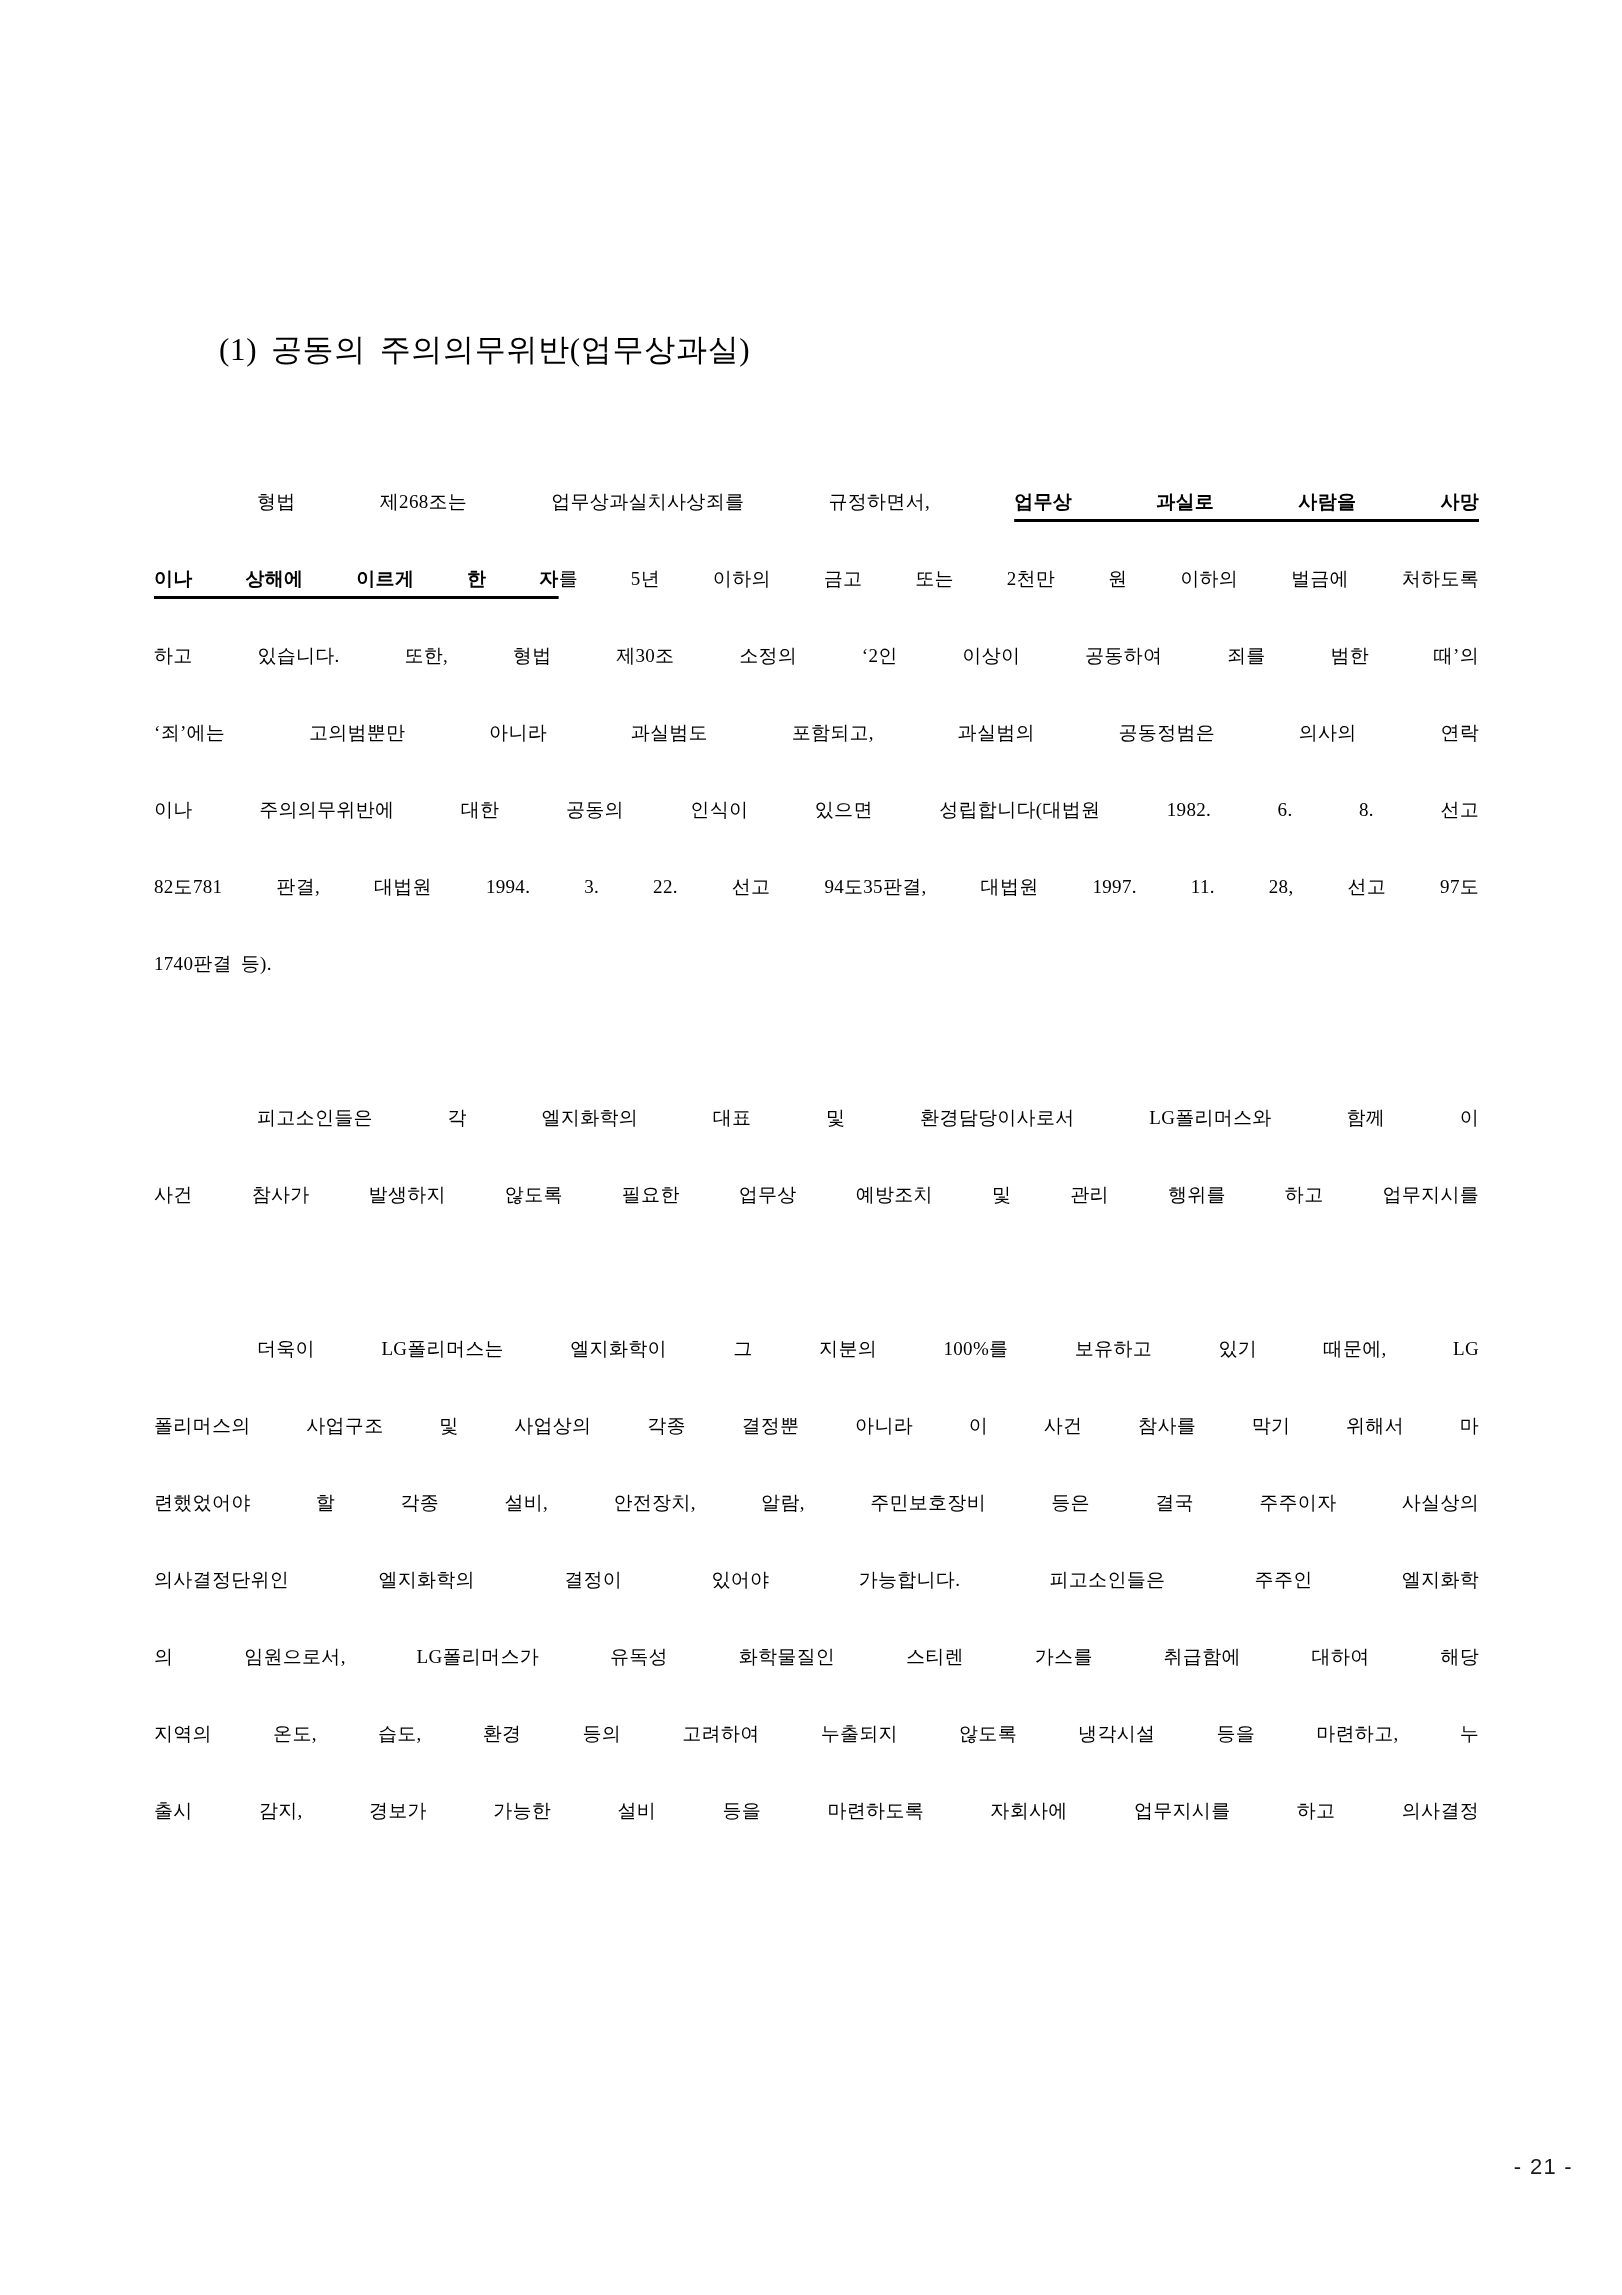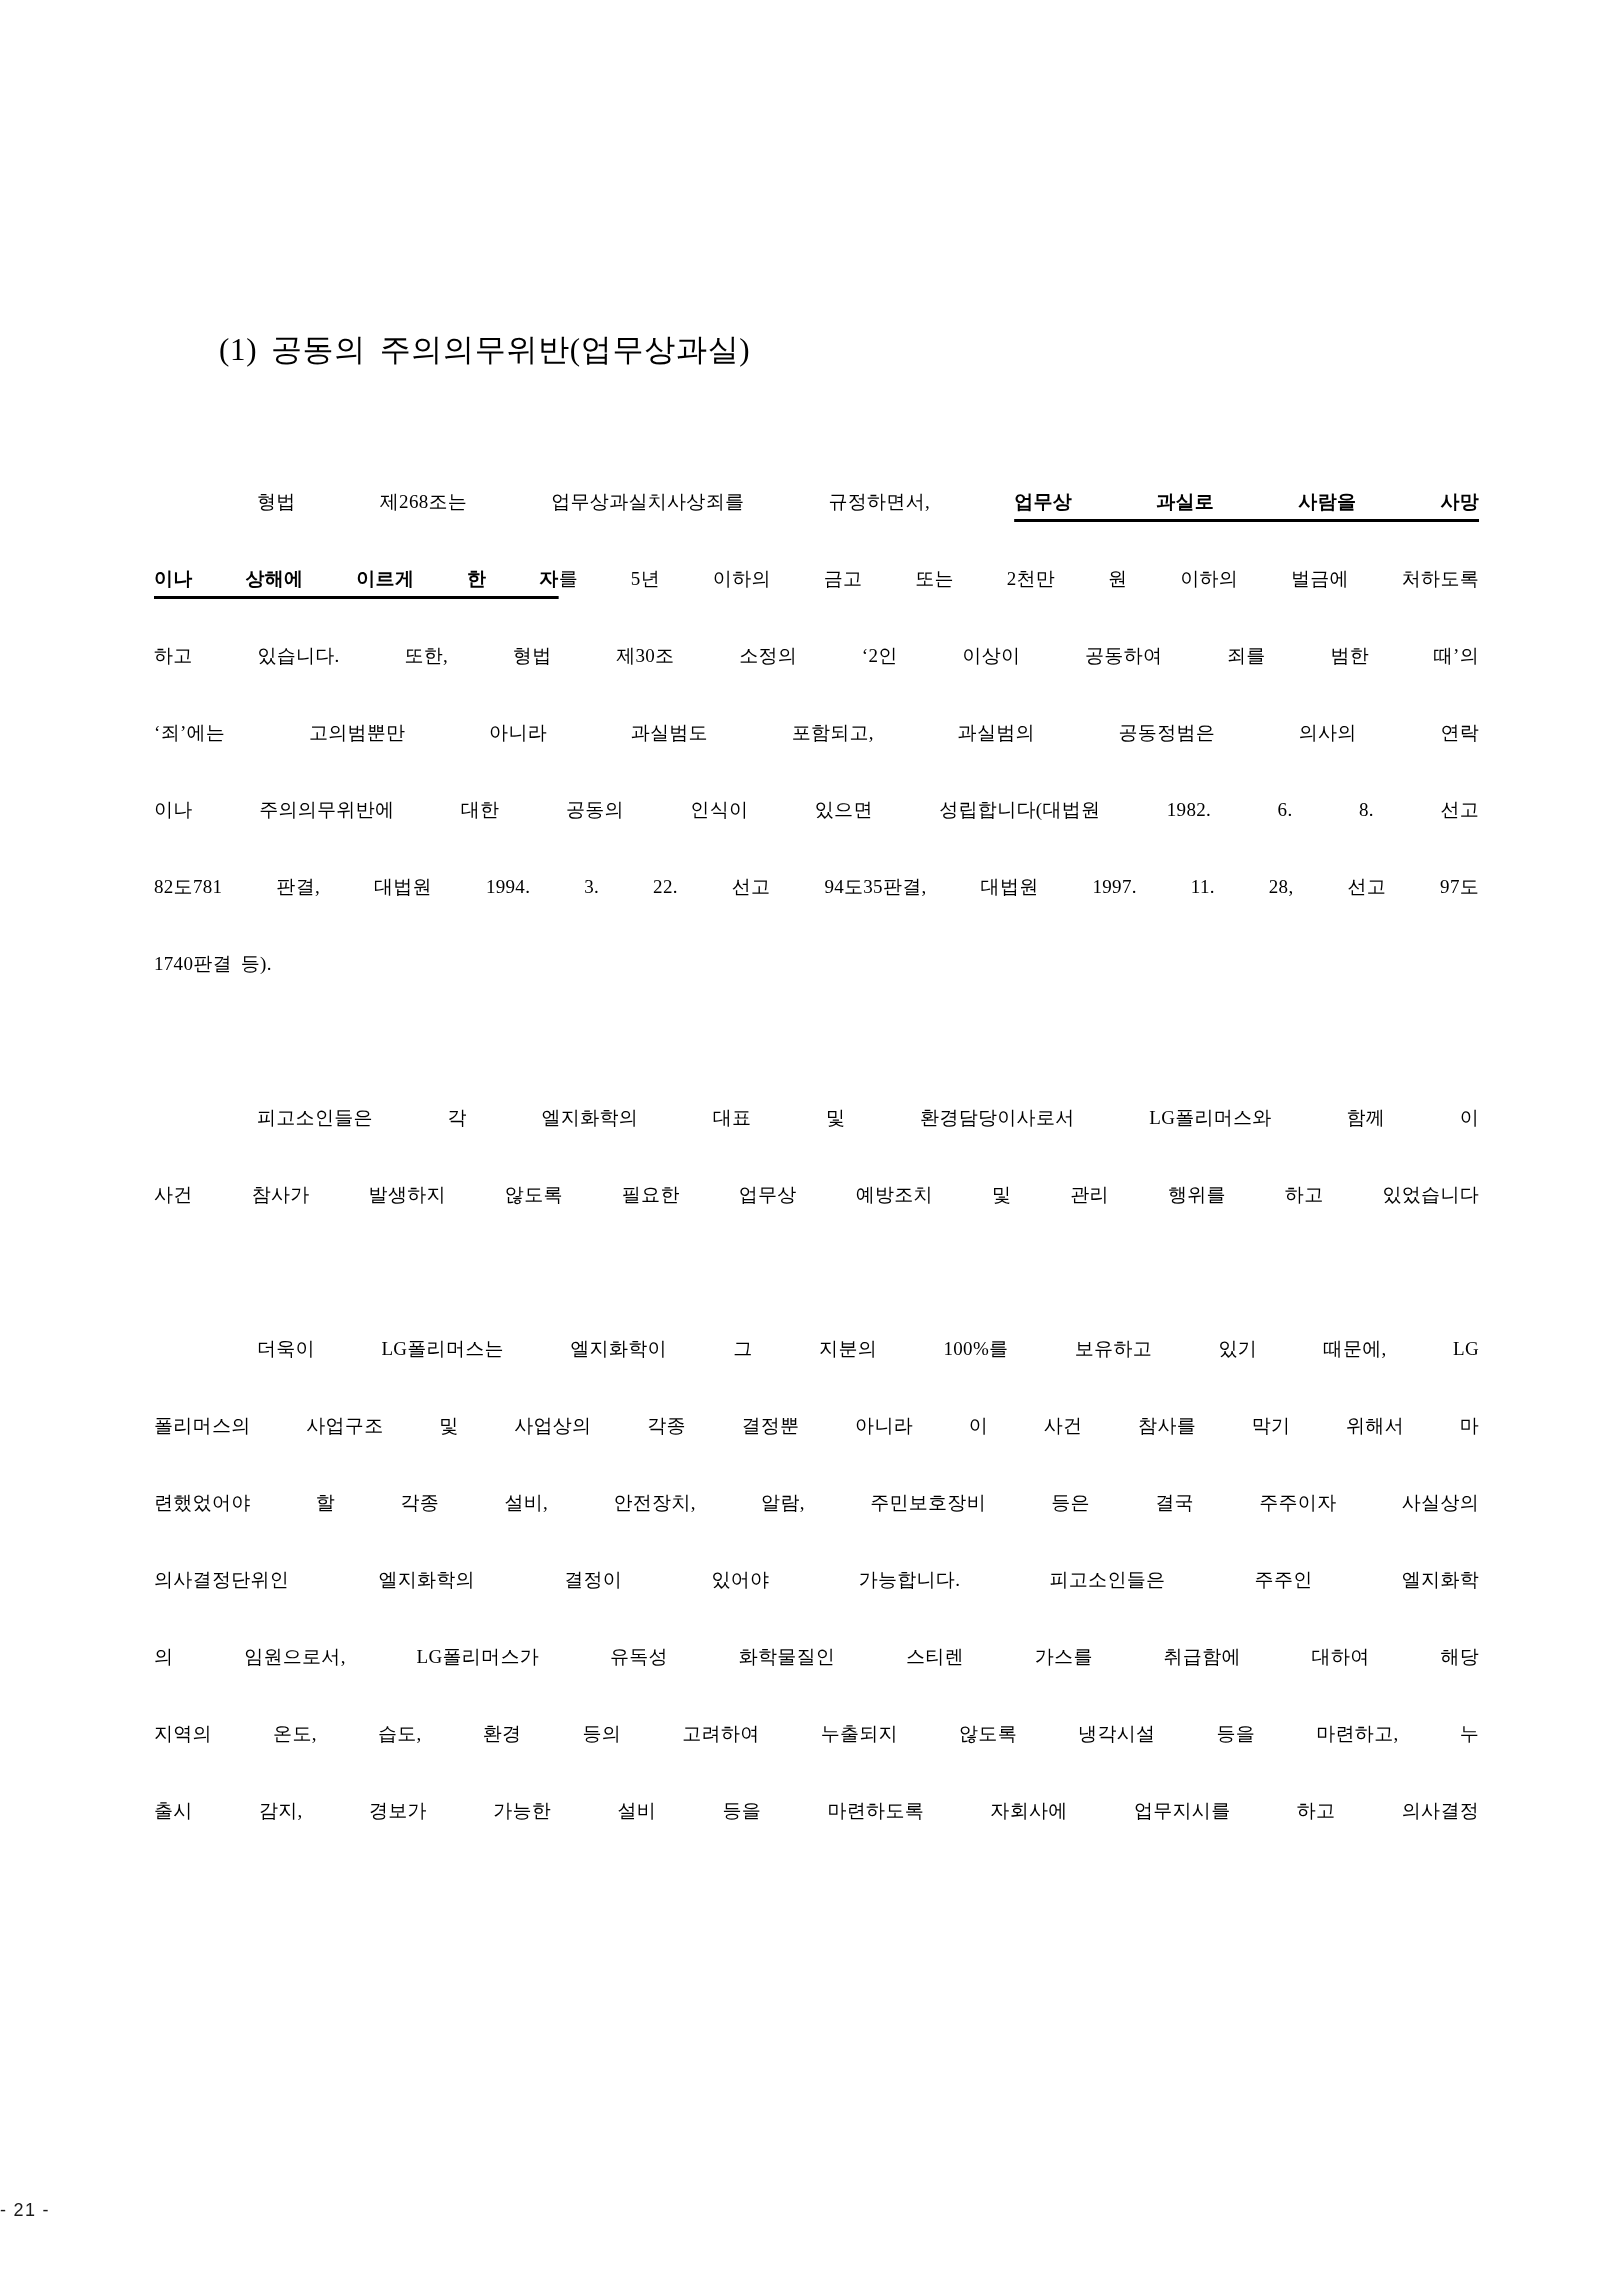--- a/index.html
+++ b/index.html
@@ -50,47 +50,46 @@
     text-decoration-thickness: 3.3px;
     text-underline-offset: 10.5px;
     text-decoration-skip-ink: none;
   }
 
   .footer {
     position: absolute;
     top: 2154px;
     left: 0;
     width: 100%;
-    text-align: left;
+    text-align: right;
     font-family: "Liberation Sans", "DejaVu Sans", sans-serif;
-    font-size: 18px;
+    font-size: 22px;
     color: #1a1a1a;
     letter-spacing: 1.3px;
-    margin-top: 46px;
   }
 </style>
 </head>
 <body>
 
 <div class="page">
   <div class="content">
     <h2 class="heading">(1) 공동의 주의의무위반(업무상과실)</h2>
     <div class="doc-body">
         <div class="para">
           <div class="line first"><span class="seg">형법 제268조는 업무상과실치사상죄를 규정하면서, </span><span class="em">업무상 과실로 사람을 사망</span></div>
           <div class="line"><span class="em">이나 상해에 이르게 한 자</span><span class="seg">를 5년 이하의 금고 또는 2천만 원 이하의 벌금에 처하도록</span></div>
           <div class="line"><span class="seg">하고 있습니다. 또한, 형법 제30조 소정의 ‘2인 이상이 공동하여 죄를 범한 때’의</span></div>
           <div class="line"><span class="seg">‘죄’에는 고의범뿐만 아니라 과실범도 포함되고, 과실범의 공동정범은 의사의 연락</span></div>
           <div class="line"><span class="seg">이나 주의의무위반에 대한 공동의 인식이 있으면 성립합니다(대법원 1982. 6. 8. 선고</span></div>
           <div class="line"><span class="seg">82도781 판결, 대법원 1994. 3. 22. 선고 94도35판결, 대법원 1997. 11. 28, 선고 97도</span></div>
           <div class="line short"><span class="seg">1740판결 등).</span></div>
         </div>
         <div class="para">
           <div class="line first"><span class="seg">피고소인들은 각 엘지화학의 대표 및 환경담당이사로서 LG폴리머스와 함께 이</span></div>
-          <div class="line"><span class="seg">사건 참사가 발생하지 않도록 필요한 업무상 예방조치 및 관리 행위를 하고 있었습니다</span></div>
+          <div class="line"><span class="seg">사건 참사가 발생하지 않도록 필요한 업무상 예방조치 및 관리 행위를 하고 업무지시를</span></div>
         </div>
         <div class="para">
           <div class="line first"><span class="seg">더욱이 LG폴리머스는 엘지화학이 그 지분의 100%를 보유하고 있기 때문에, LG</span></div>
           <div class="line"><span class="seg">폴리머스의 사업구조 및 사업상의 각종 결정뿐 아니라 이 사건 참사를 막기 위해서 마</span></div>
           <div class="line"><span class="seg">련했었어야 할 각종 설비, 안전장치, 알람, 주민보호장비 등은 결국 주주이자 사실상의</span></div>
           <div class="line"><span class="seg">의사결정단위인 엘지화학의 결정이 있어야 가능합니다. 피고소인들은 주주인 엘지화학</span></div>
           <div class="line"><span class="seg">의 임원으로서, LG폴리머스가 유독성 화학물질인 스티렌 가스를 취급함에 대하여 해당</span></div>
           <div class="line"><span class="seg">지역의 온도, 습도, 환경 등의 고려하여 누출되지 않도록 냉각시설 등을 마련하고, 누</span></div>
           <div class="line"><span class="seg">출시 감지, 경보가 가능한 설비 등을 마련하도록 자회사에 업무지시를 하고 의사결정</span></div>
         </div>

